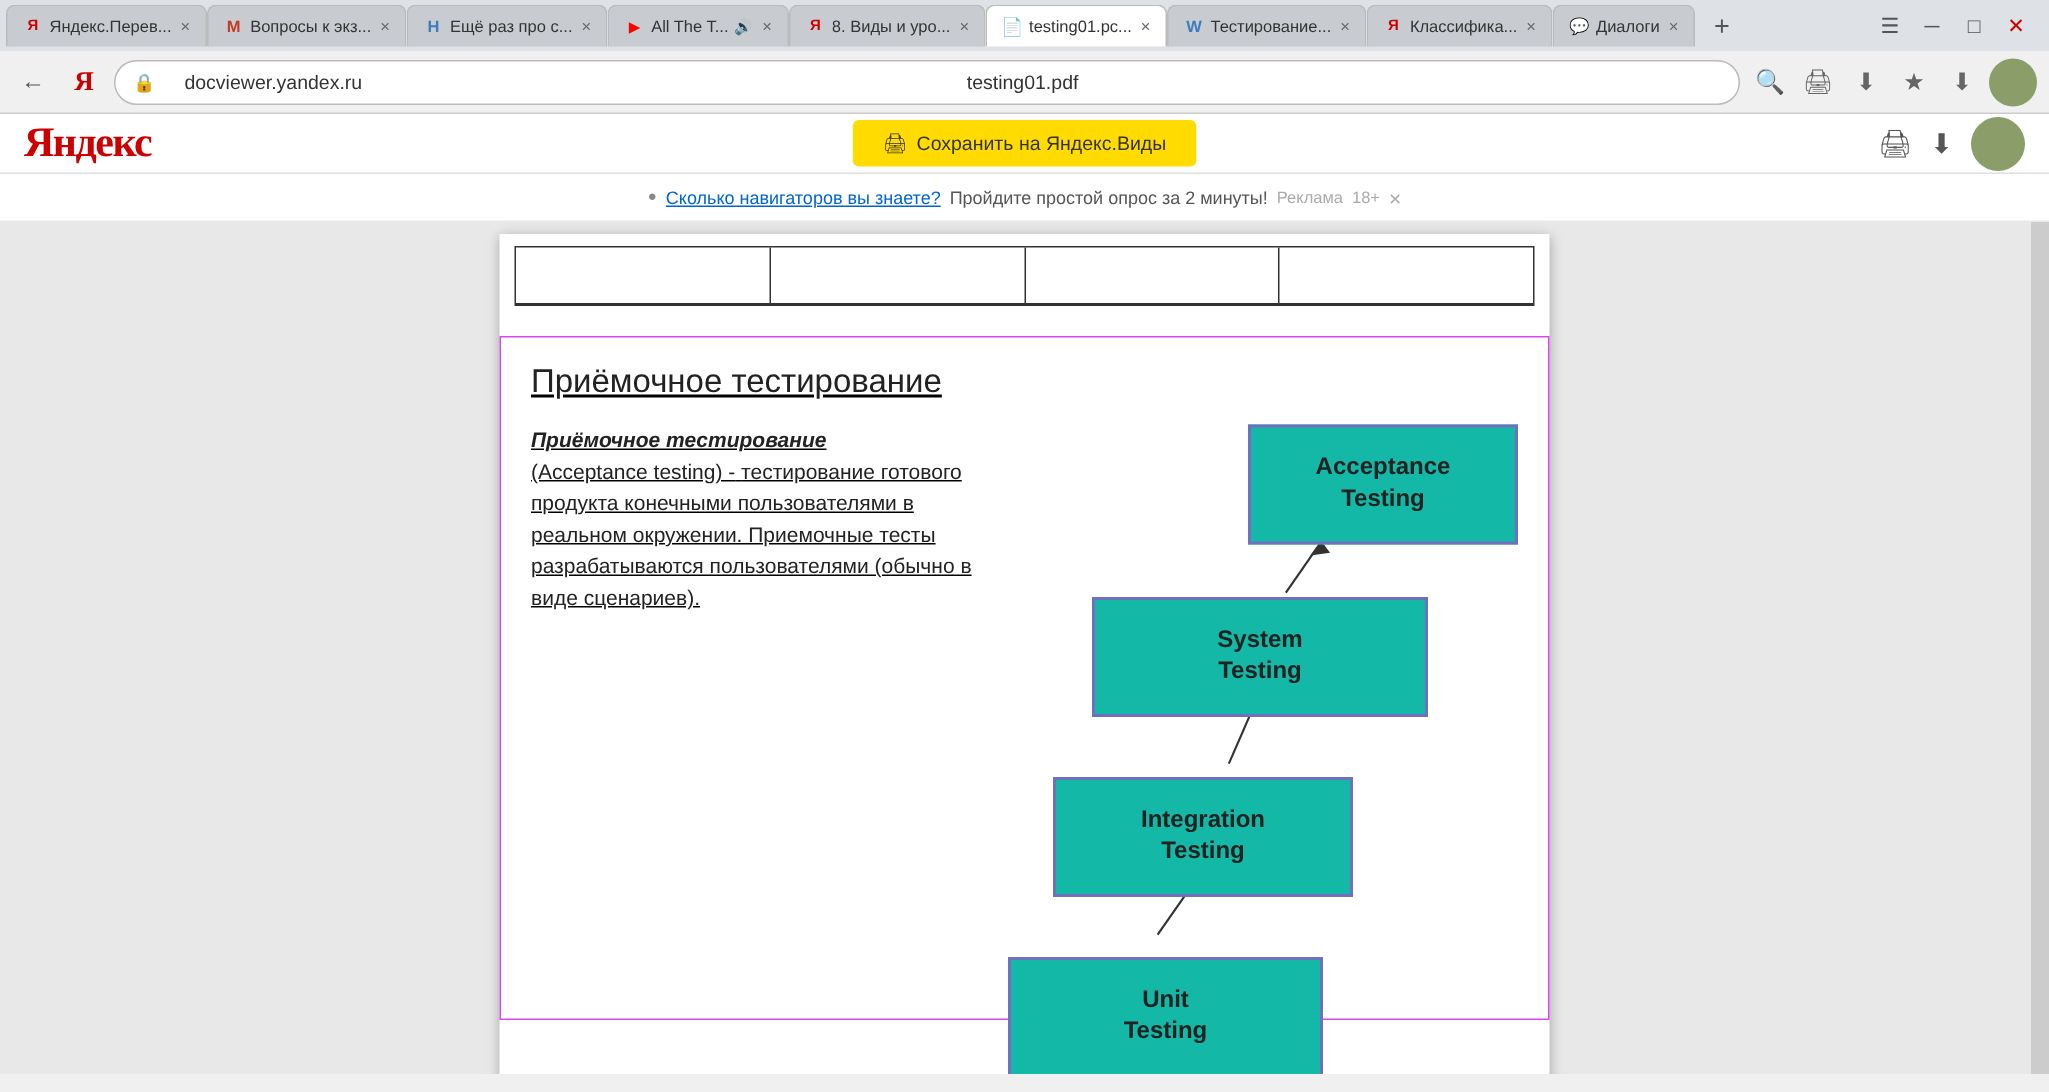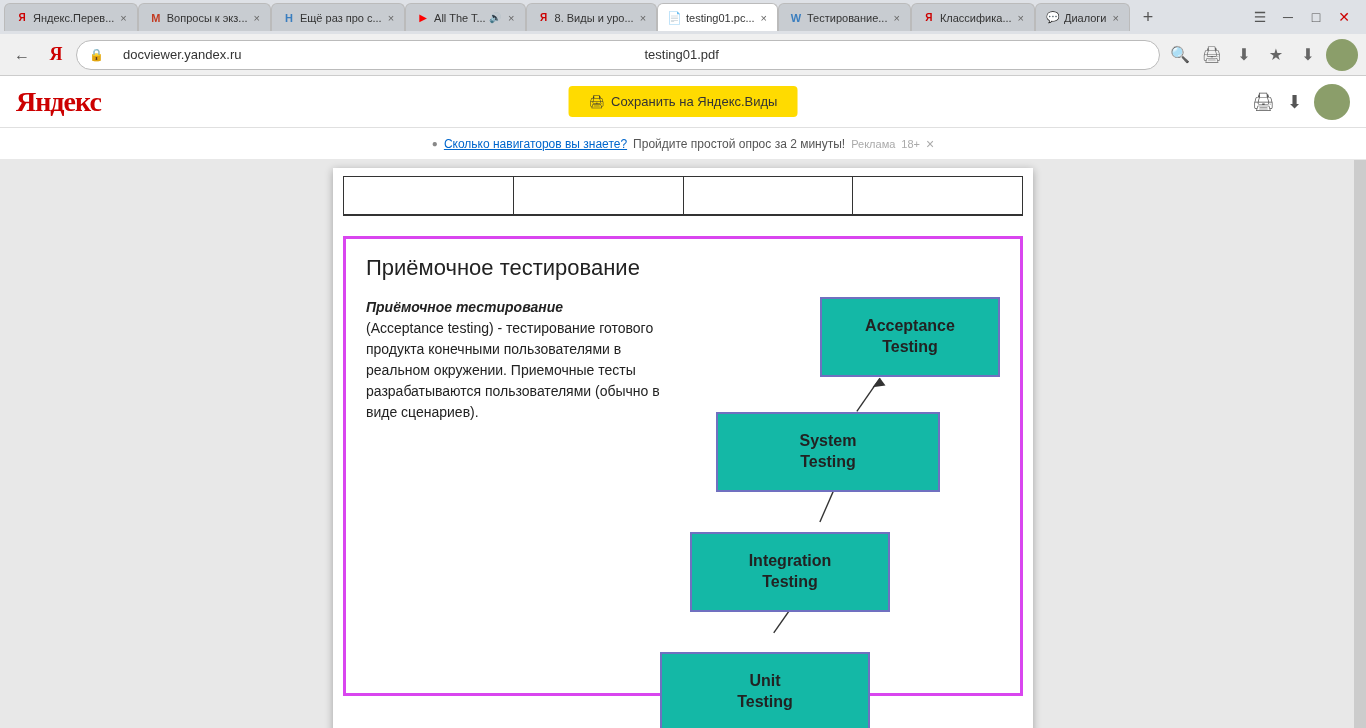--- a/index.html
+++ b/index.html
@@ -148,21 +148,21 @@
       height: 32px;
       border-radius: 50%;
       background: #8B9E6A;
       overflow: hidden;
       cursor: pointer;
     }
 
     
     .yandex-header {
       background: #fff;
-      height: 52px;
+      height: 40px;
       display: flex;
       align-items: center;
       padding: 0 16px;
       border-bottom: 1px solid #e0e0e0;
       position: relative;
     }
     .yandex-logo {
       font-size: 28px;
       font-weight: bold;
       color: #cc0000;
@@ -467,21 +467,21 @@
       <div class="top-table-strip">
         <div class="table-cell"></div>
         <div class="table-cell"></div>
         <div class="table-cell"></div>
         <div class="table-cell"></div>
       </div>
     </div>
 
     <div style="height: 20px;"></div>
 
-    <div style="margin: 0 10px; border: 3px solid #d946ef; padding: 16px 20px;">
+    <div style="margin: 0 0; border: 1px solid #d946ef; padding: 16px 20px; text-decoration: underline;">
 
       <h2 class="section-title">Приёмочное тестирование</h2>
 
       <div class="content-area">
 
         <div class="text-col">
           <p class="text-content">
             <span class="bold-italic">Приёмочное тестирование</span><br>
             <span>(Acceptance testing) -</span>
             <span>тестирование готового продукта конечными пользователями в реальном окружении. Приемочные тесты разрабатываются пользователями (обычно в виде сценариев).</span>

